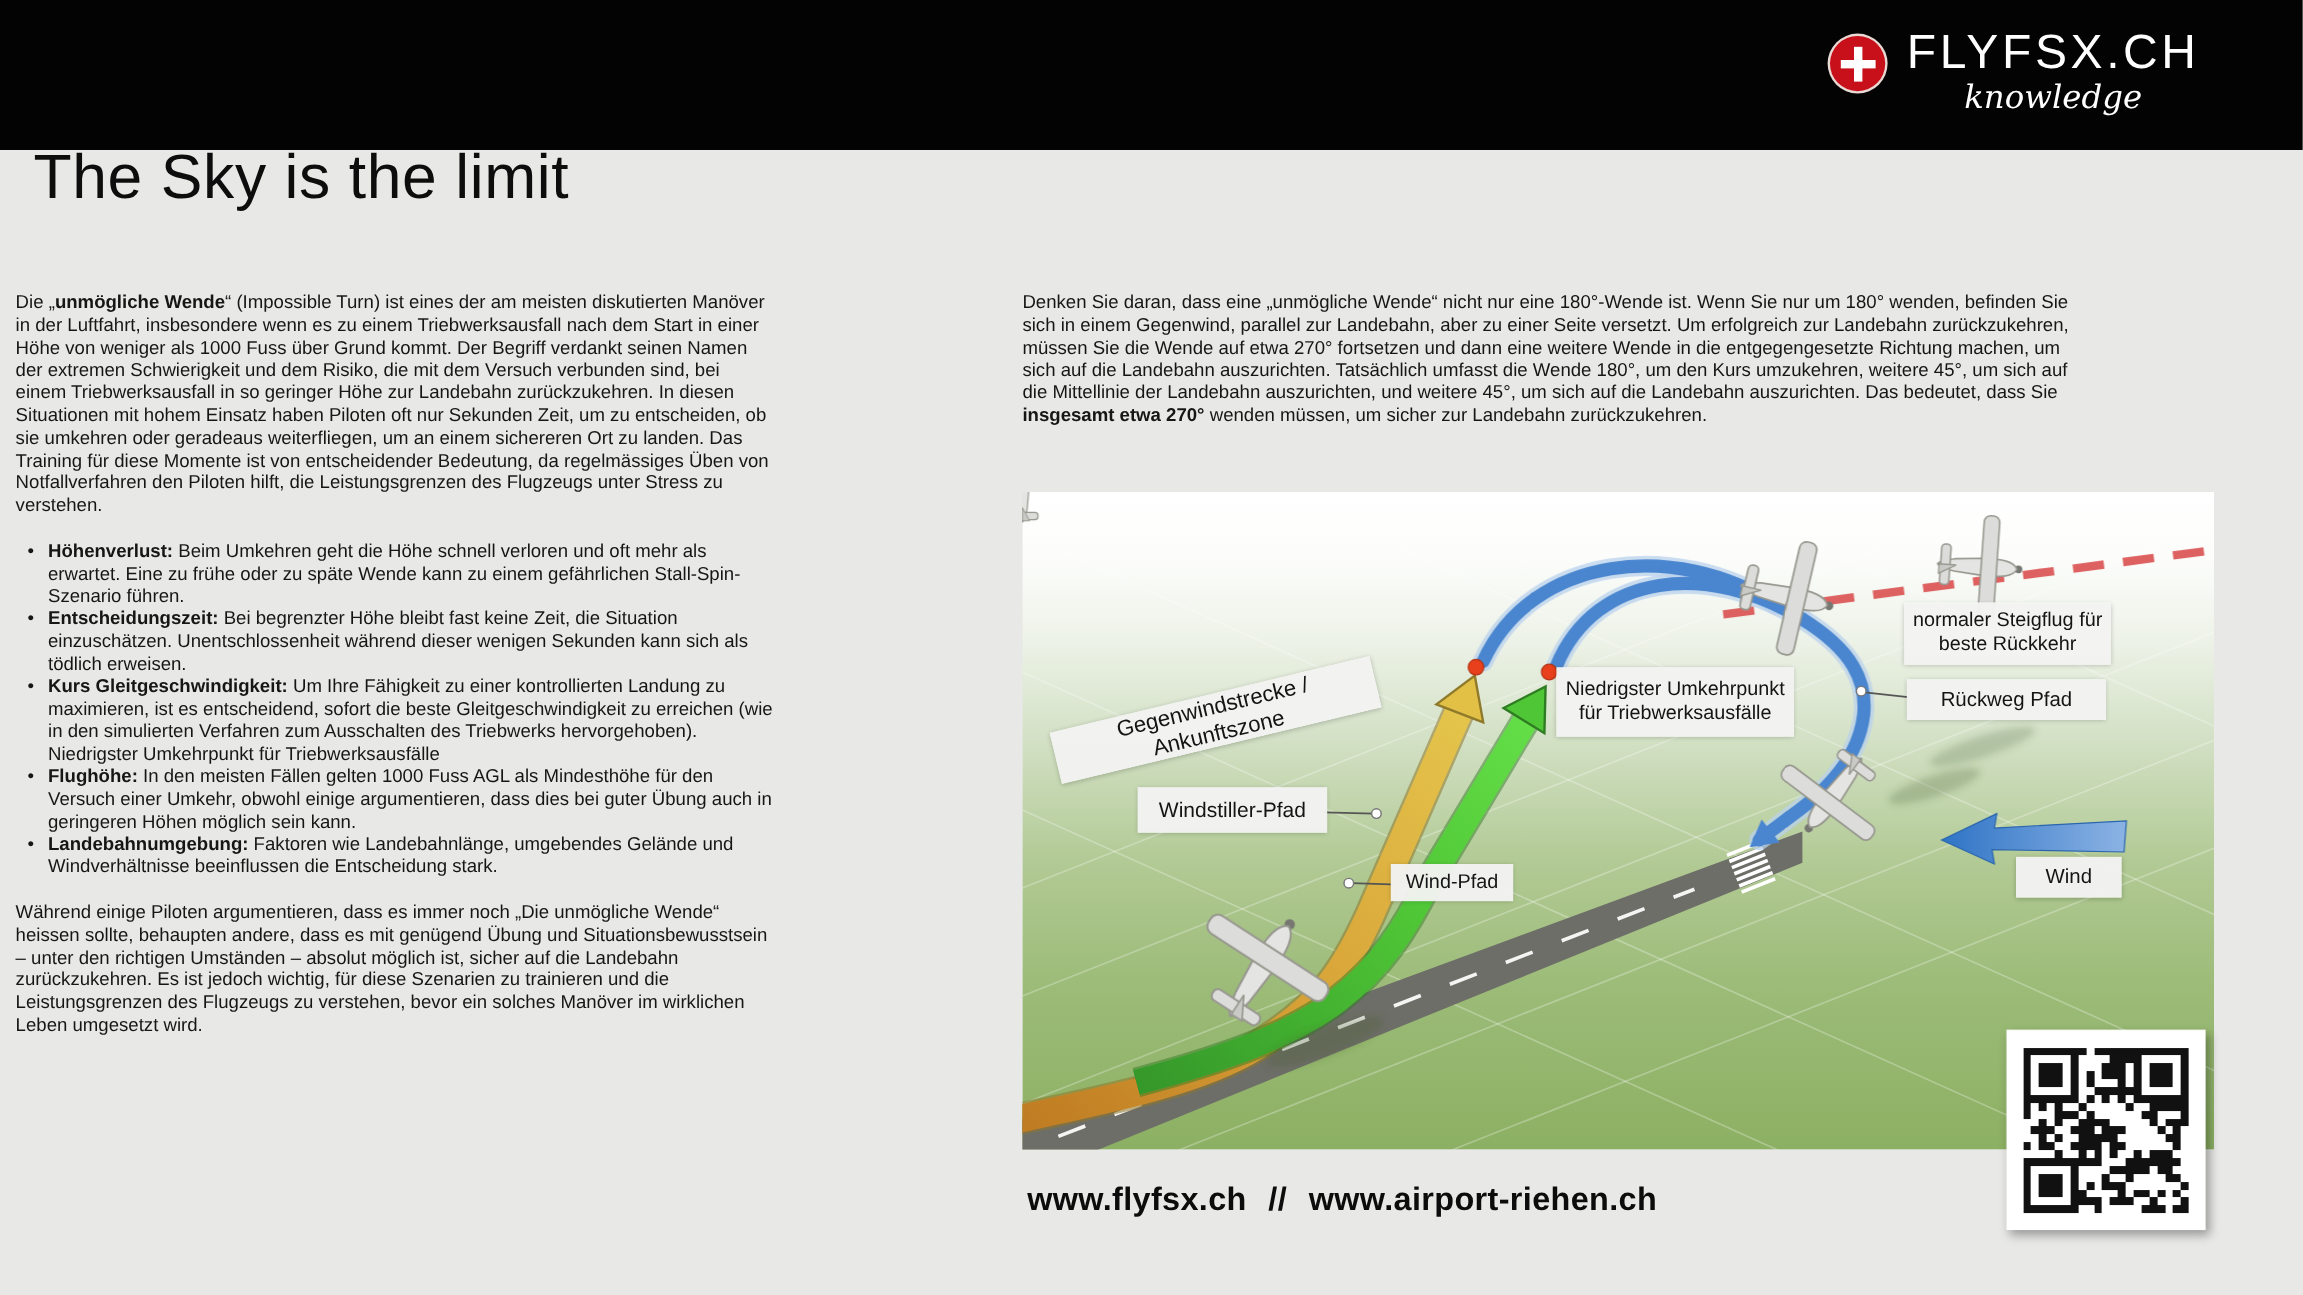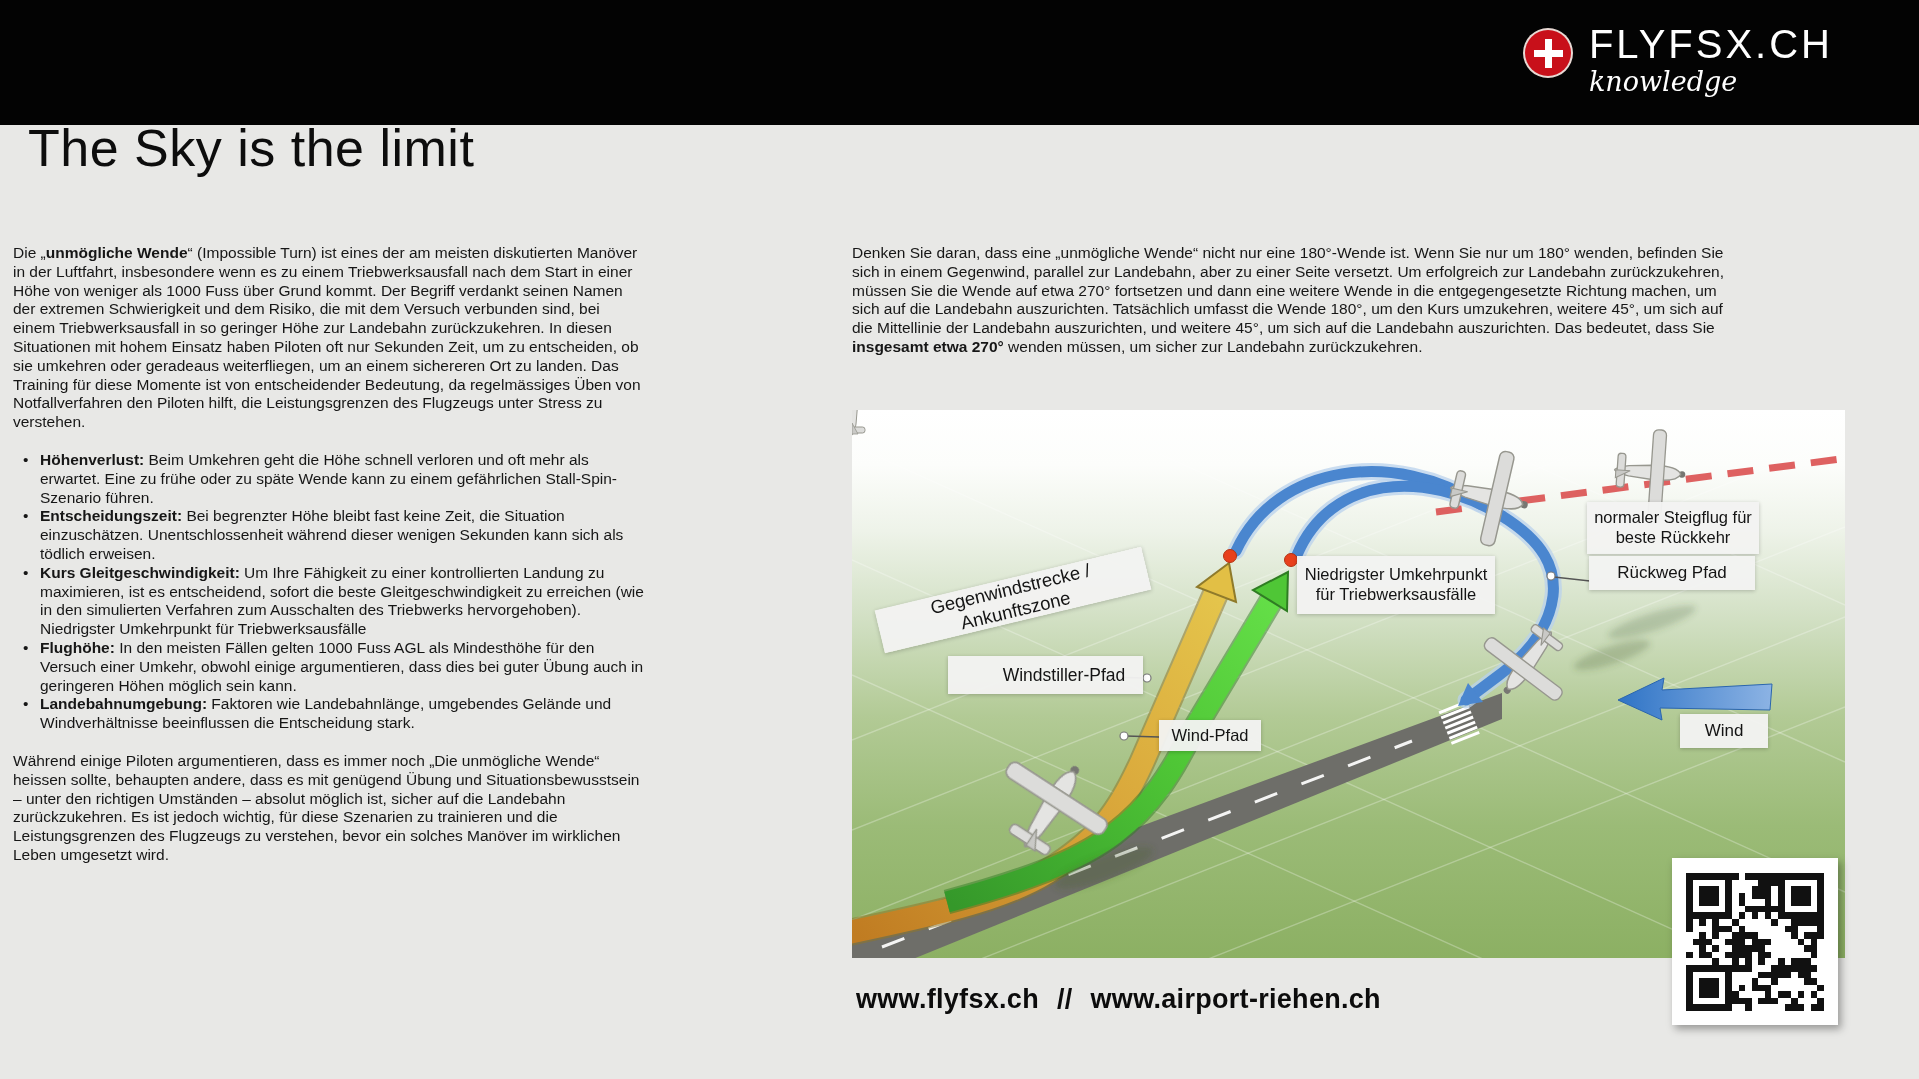--- a/index.html
+++ b/index.html
@@ -12,21 +12,21 @@
   }
   
   .header{position:absolute;left:0;top:0;width:1919px;height:125px;background:#030303;}
   .logo{position:absolute;right:86px;top:24px;display:flex;align-items:flex-start;}
   .swiss-flag{
     width:46px;height:46px;border-radius:50%;background:#c8101a;position:relative;margin-top:6px;
     box-shadow:0 0 0 2px #e8d9d4;
   }
   .swiss-flag::before{content:"";position:absolute;left:20px;top:9px;width:7px;height:29px;background:#fff;}
   .swiss-flag::after{content:"";position:absolute;left:9px;top:20px;width:29px;height:7px;background:#fff;}
-  .logo-text{margin-left:18px;text-align:left;}
+  .logo-text{margin-left:18px;text-align:center;}
   .brand{color:#fff;font-size:40px;letter-spacing:3px;font-weight:400;line-height:1.0;}
   .tagline{color:#fff;font-size:27px;font-style:italic;font-family:"DejaVu Serif",serif;margin-top:2px;}
   
   .page-title{position:absolute;left:28px;top:118px;font-size:52px;font-weight:400;color:#0d0d0d;letter-spacing:0.5px;}
   
   .col{position:absolute;font-size:15.5px;line-height:18.8px;color:#161616;}
   .left-col{left:13px;top:244px;width:632px;}
   .right-col{left:812px;top:244px;width:890px;margin-left:40px;}
   .para{margin:0 0 19px 0;}
   .risks-heading{font-weight:bold;margin:19px 0 19px 0;}
@@ -37,25 +37,25 @@
   b{font-weight:bold;}
   
   .diagram{position:absolute;left:852px;top:410px;width:993px;height:548px;}
   .diagram svg.scene{position:absolute;left:0;top:0;}
   .dlabel{
     position:absolute;background:rgba(243,243,241,0.96);color:#141414;
     display:flex;align-items:center;justify-content:center;text-align:center;
     font-size:16.5px;line-height:1.2;box-shadow:0 1px 4px rgba(0,0,0,0.22);
   }
   .lbl-gegenwind{left:24px;top:168px;width:274px;height:44px;transform:rotate(-13.5deg);font-size:18.5px;}
-  .lbl-windstiller{left:96px;top:246px;width:158px;height:38px;font-size:17.5px;padding-left:37px;}
+  .lbl-windstiller{left:96px;top:246px;width:158px;height:38px;font-size:17.5px;}
   .lbl-windpfad{left:307px;top:310px;width:102px;height:31px;text-align:right;}
   .lbl-niedrigster{left:445px;top:146px;width:198px;height:58px;}
   .lbl-normaler{left:735px;top:92px;width:172px;height:52px;}
-  .lbl-rueckweg{left:737px;top:146px;width:166px;height:34px;font-size:17px;}
+  .lbl-rueckweg{left:737px;top:156px;width:166px;height:34px;font-size:17px;}
   .lbl-wind{left:828px;top:304px;width:88px;height:34px;font-size:17px;}
   
   .url-line{position:absolute;left:856px;top:984px;font-size:27px;font-weight:bold;color:#0c0c0c;letter-spacing:0.3px;}
   .url-line span{margin-right:18px;}
   
   .qr-card{
     position:absolute;left:1672px;top:858px;width:166px;height:167px;background:#fff;
     box-shadow:3px 4px 8px rgba(0,0,0,0.35);display:flex;align-items:center;justify-content:center;
   }
 </style>

